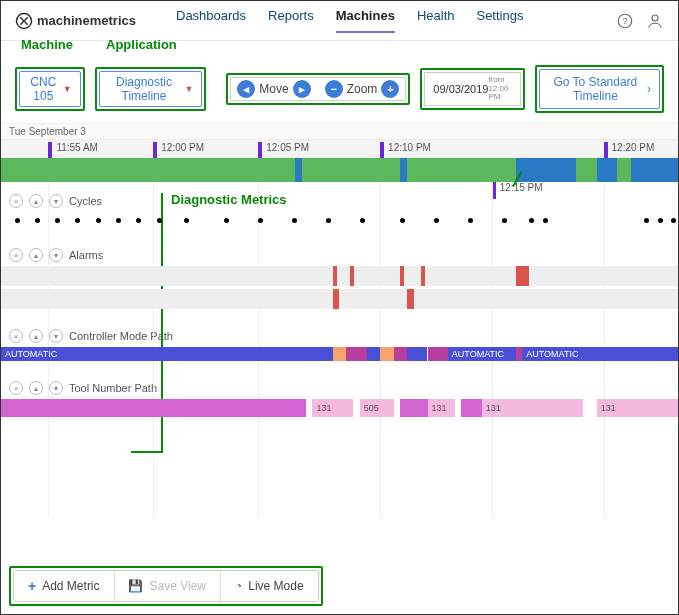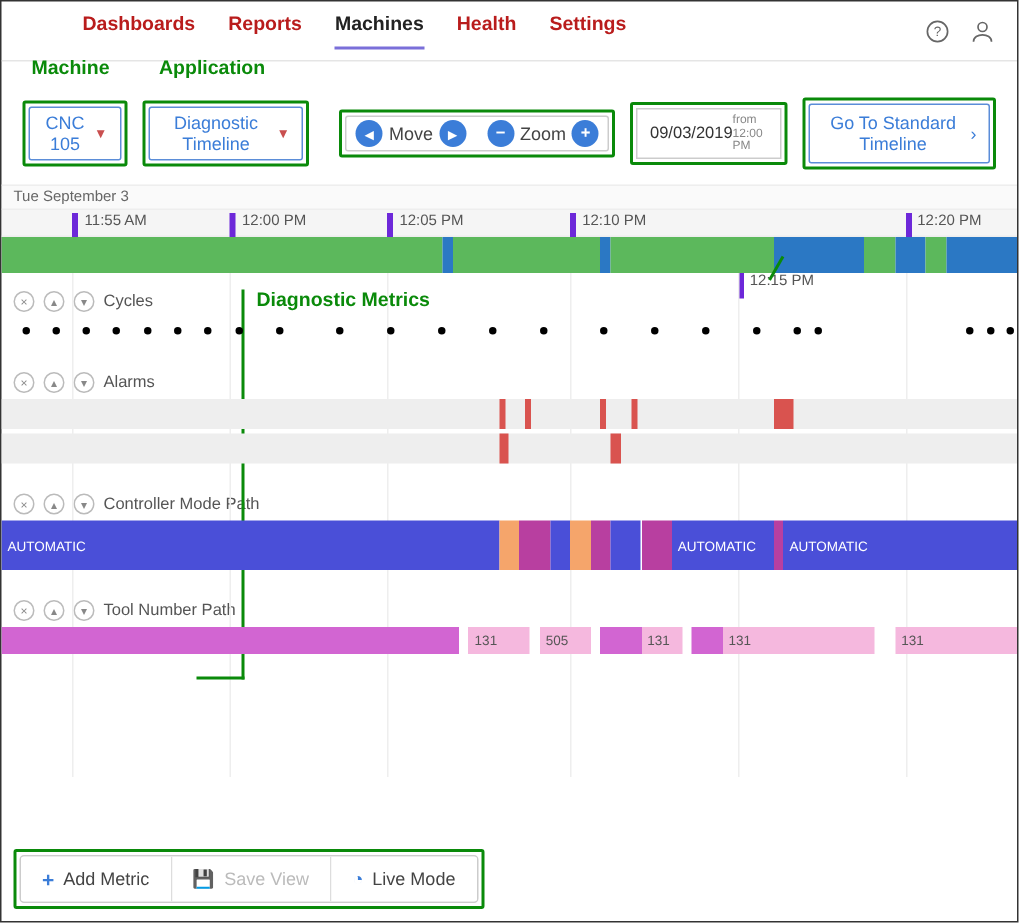--- a/index.html
+++ b/index.html
@@ -3,21 +3,21 @@
 <meta charset="utf-8">
 <style>
   * { box-sizing: border-box; margin: 0; padding: 0; }
   body { font-family: -apple-system, Helvetica, Arial, sans-serif; font-size: 12px; color: #333; width: 679px; height: 615px; background: #fff; overflow: hidden; position: relative; border: 1px solid #333;}
   
   
   .topnav { display: flex; align-items: center; height: 40px; padding: 0 14px; border-bottom: 1px solid #e5e5e5; }
   .logo { display: flex; align-items: center; gap: 4px; font-weight: 600; color: #333; font-size: 13px; }
   .logo-icon { width: 18px; height: 18px; }
   .nav-tabs { display: flex; gap: 22px; margin-left: 40px; }
-  .nav-tab { color: #b91c1c; font-size: 13px; cursor: pointer; padding-bottom: 8px; font-weight: bold; }
+  .nav-tab { color: #0c4a6e; font-size: 13px; cursor: pointer; padding-bottom: 8px; }
   .nav-tab.active { color: #222; font-weight: 600; border-bottom: 2px solid #7a6fd9; }
   .nav-right { margin-left: auto; display: flex; gap: 12px; align-items: center; }
   .icon-btn { width: 18px; height: 18px; display: flex; align-items: center; justify-content: center; cursor: pointer; color: #666; }
   
   
   .toolbar { display: flex; align-items: center; gap: 10px; padding: 14px 14px 10px; position: relative; }
   .annot { color: #0a8a0a; font-weight: 700; font-size: 13px; position: absolute; white-space: nowrap; }
   .green-box { border: 2px solid #0a8a0a; border-radius: 2px; padding: 2px; display: inline-flex; }
   .dd-btn { border: 1px solid #5b8dd8; color: #3b7dd8; background: #fff; padding: 3px 8px; font-size: 12px; display: flex; align-items: center; gap: 4px; cursor: pointer; border-radius:2px;}
   .dd-btn .caret { color:#c94f4f; font-size:9px;}
@@ -58,20 +58,28 @@
   .btn .plus { color:#3b7dd8; font-weight:bold; font-size:14px;}
   .btn .clock { color:#3b7dd8;}
   
   
   .annot-line { position:absolute; background:#0a8a0a; }
 </style>
 </head>
 <body>
 
 <div class="topnav">
+  <div class="logo">
+    <svg class="logo-icon" viewBox="0 0 24 24">
+        <circle cx="12" cy="12" r="10" fill="none" stroke="#333" stroke-width="2"></circle>
+        <line x1="7" y1="7" x2="17" y2="17" stroke="#333" stroke-width="2"></line>
+        <line x1="17" y1="7" x2="7" y2="17" stroke="#333" stroke-width="2"></line>
+      </svg>
+    <span>machinemetrics</span>
+  </div>
   <div class="nav-tabs">
     <span class="nav-tab">Dashboards</span>
     <span class="nav-tab">Reports</span>
     <span class="nav-tab active">Machines</span>
     <span class="nav-tab">Health</span>
     <span class="nav-tab">Settings</span>
   </div>
   <div class="nav-right">
     <span class="icon-btn">
         <svg width="18" height="18" viewBox="0 0 24 24">
@@ -227,21 +235,21 @@
       </div>
   </div>
 
   <div style="margin-top:14px;">
     <div class="lane-header">
       <span class="lane-ctrl">×</span>
       <span class="lane-ctrl">▴</span>
       <span class="lane-ctrl">▾</span>
       <span>Controller Mode Path</span>
     </div>
-    <div class="lane transparent" id="controller-lane" style="height:33px;">
+    <div class="lane transparent" id="controller-lane" style="height:14px;">
         <div class="seg" style="left: 0%; width: 49%; background: rgb(74, 79, 216);">AUTOMATIC</div>
         <div class="seg" style="left: 49%; width: 2%; background: rgb(245, 165, 107);"></div>
         <div class="seg" style="left: 51%; width: 3%; background: rgb(184, 63, 160);"></div>
         <div class="seg" style="left: 54%; width: 2%; background: rgb(74, 79, 216);"></div>
         <div class="seg" style="left: 56%; width: 2%; background: rgb(245, 165, 107);"></div>
         <div class="seg" style="left: 58%; width: 2%; background: rgb(184, 63, 160);"></div>
         <div class="seg" style="left: 60%; width: 3%; background: rgb(74, 79, 216);"></div>
         <div class="seg" style="left: 63%; width: 3%; background: rgb(184, 63, 160);"></div>
         <div class="seg" style="left: 66%; width: 10%; background: rgb(74, 79, 216);">AUTOMATIC</div>
         <div class="seg" style="left: 76%; width: 1%; background: rgb(184, 63, 160);"></div>

